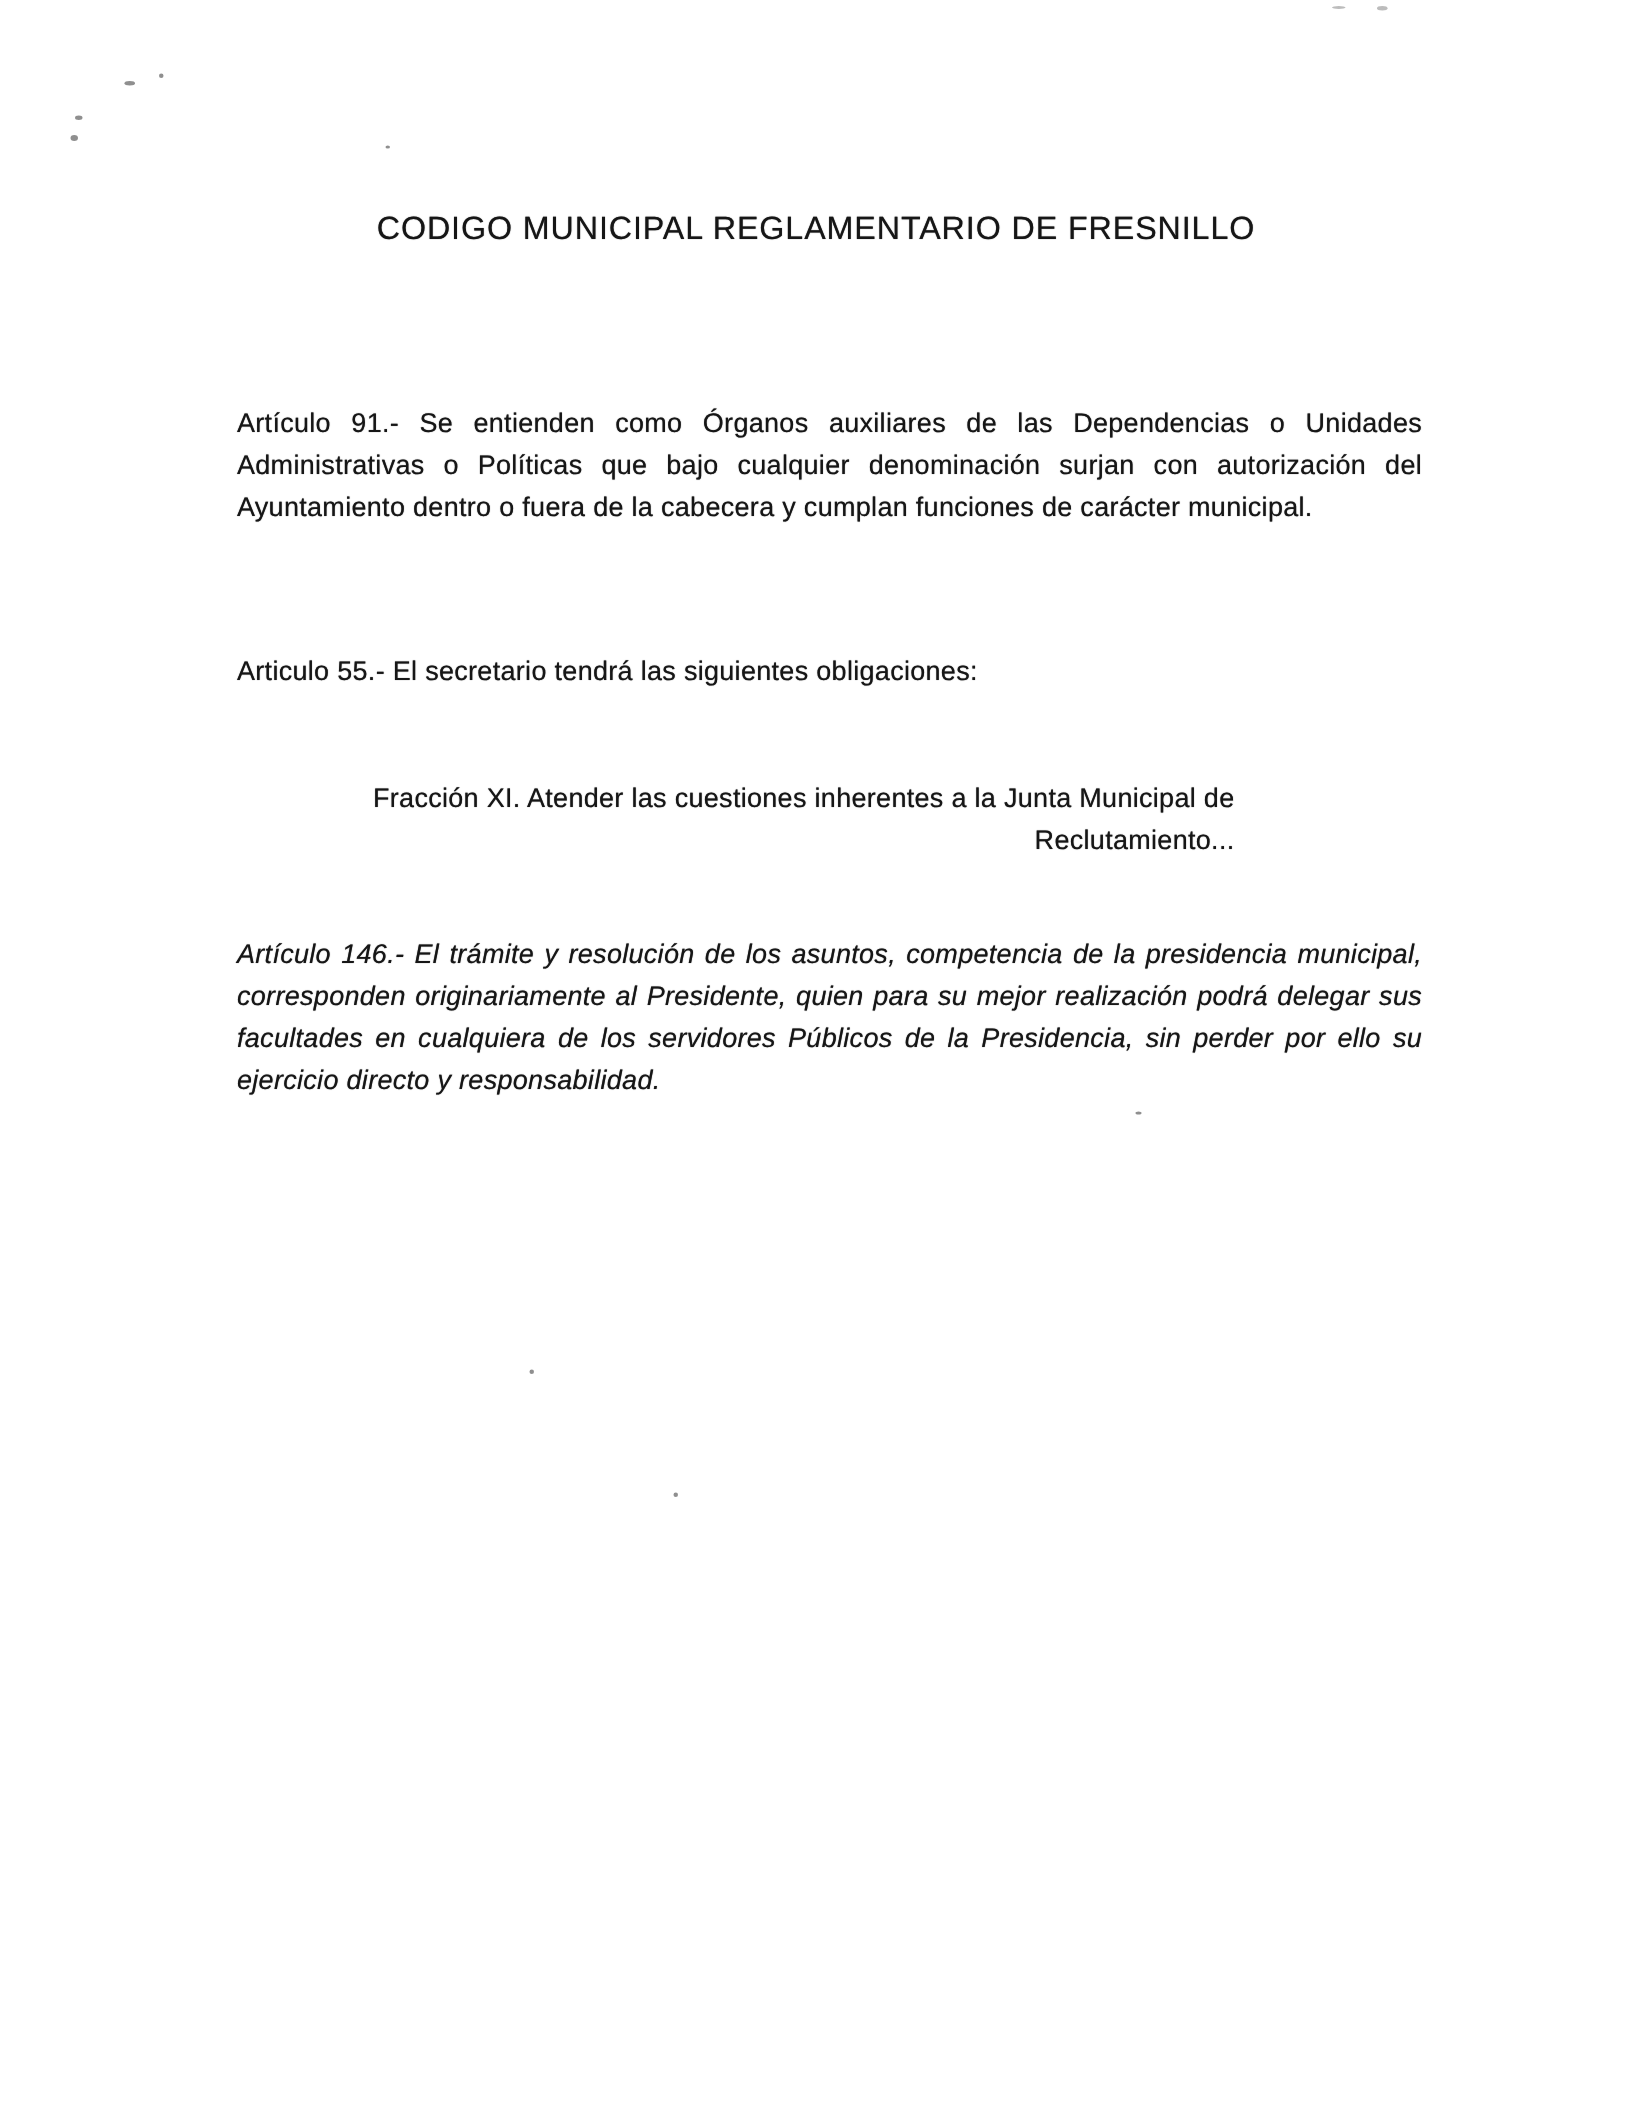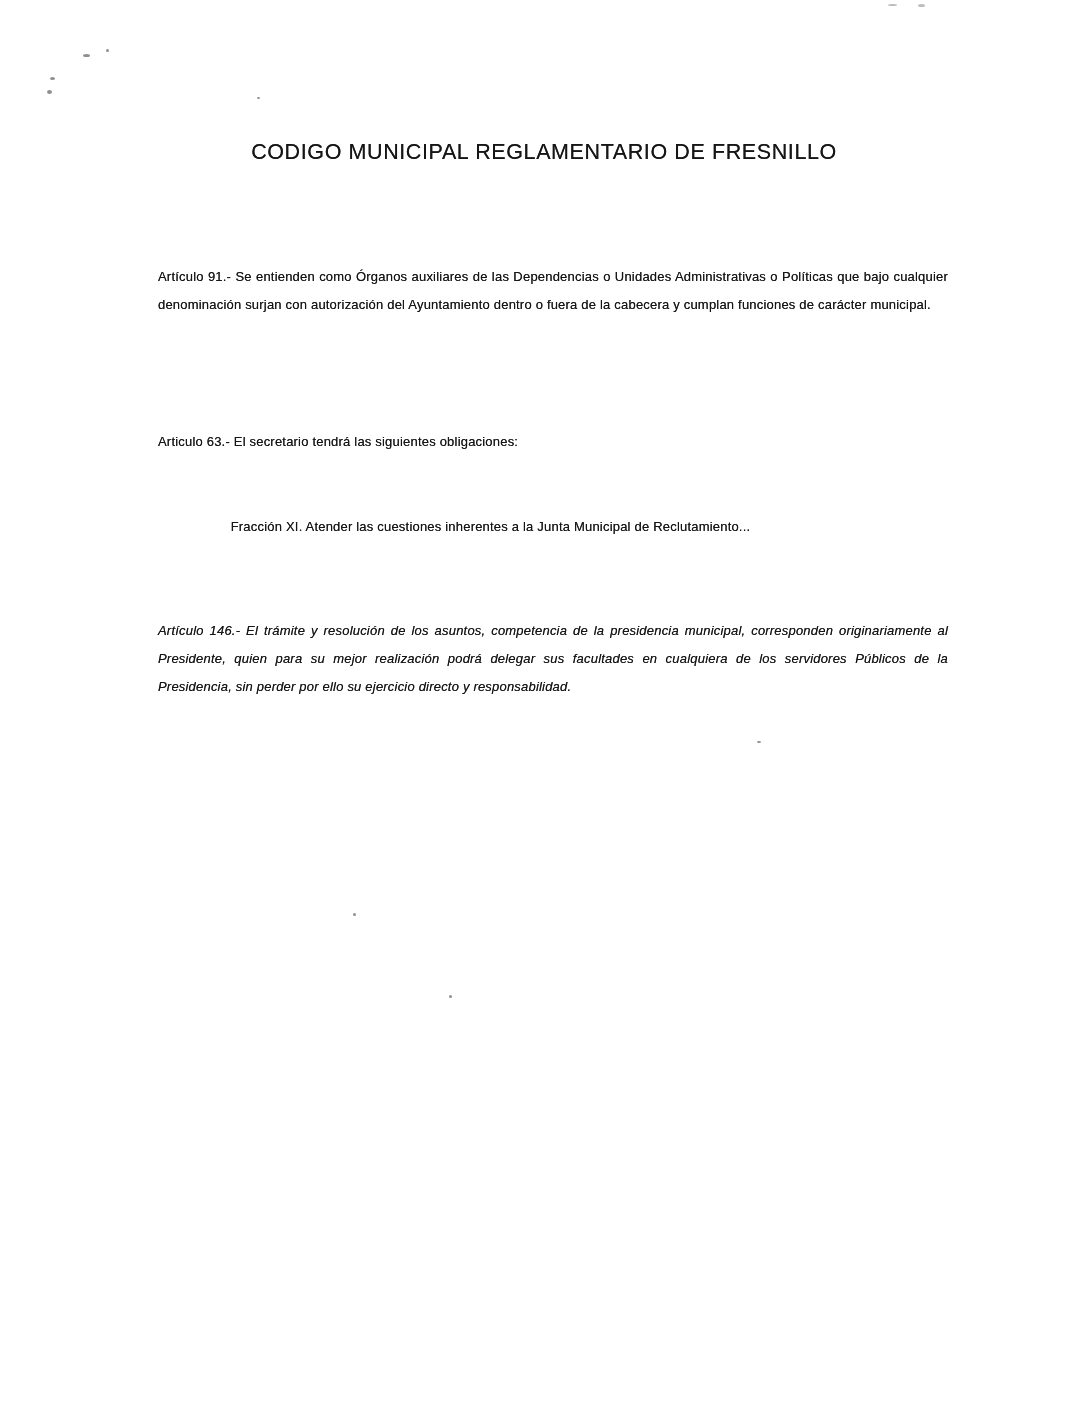--- a/index.html
+++ b/index.html
@@ -28,25 +28,25 @@
     text-align: center;
     font-size: 21.5px;
     font-weight: 400;
     line-height: 25px;
     letter-spacing: 0.6px;
   }
   .para {
     position: absolute;
     left: 158px;
     width: 790px;
-    font-size: 13px;
+    font-size: 18px;
     line-height: 28px;
     text-align: justify;
   }
-  .para.left { text-align: center; }
+  .para.left { text-align: right; }
   .p-91  { top: 250px; }
   .p-93  { top: 415px; text-align: left; }
   .p-frac { top: 500px; width: 665px; }
   .p-146 { top: 604px; font-style: italic; }
   .p-157 { top: 769px; }
   .noise {
     position: absolute;
     background: #6a6a6a;
     border-radius: 50%;
     opacity: 0.75;
@@ -54,21 +54,21 @@
 </style>
 </head>
 <body>
 
 <div class="page">
 
   <h1 class="doc-title scan-text">CODIGO MUNICIPAL REGLAMENTARIO DE FRESNILLO</h1>
 
   <p class="para p-91 scan-text">Artículo 91.- Se entienden como Órganos auxiliares de las Dependencias o Unidades Administrativas o Políticas que bajo cualquier denominación surjan con autorización del Ayuntamiento dentro o fuera de la cabecera y cumplan funciones de carácter municipal.</p>
 
-  <p class="para p-93 scan-text">Articulo 63.- El secretario tendrá las siguientes obligaciones:</p>
+  <p class="para p-93 scan-text">Articulo 55.- El secretario tendrá las siguientes obligaciones:</p>
 
   <p class="para p-frac left scan-text">Fracción XI. Atender las cuestiones inherentes a la Junta Municipal de Reclutamiento...</p>
 
   <p class="para p-146 scan-text">Artículo 146.- El trámite y resolución de los asuntos, competencia de la presidencia municipal, corresponden originariamente al Presidente, quien para su mejor realización podrá delegar sus facultades en cualquiera de los servidores Públicos de la Presidencia, sin perder por ello su ejercicio directo y responsabilidad.</p>
 
 
   <span class="noise" style="left:83px;  top:54px;  width:7px; height:3px;"></span>
   <span class="noise" style="left:106px; top:49px;  width:3px; height:3px;"></span>
   <span class="noise" style="left:50px;  top:77px;  width:5px; height:3px;"></span>
   <span class="noise" style="left:47px;  top:90px;  width:5px; height:4px;"></span>

